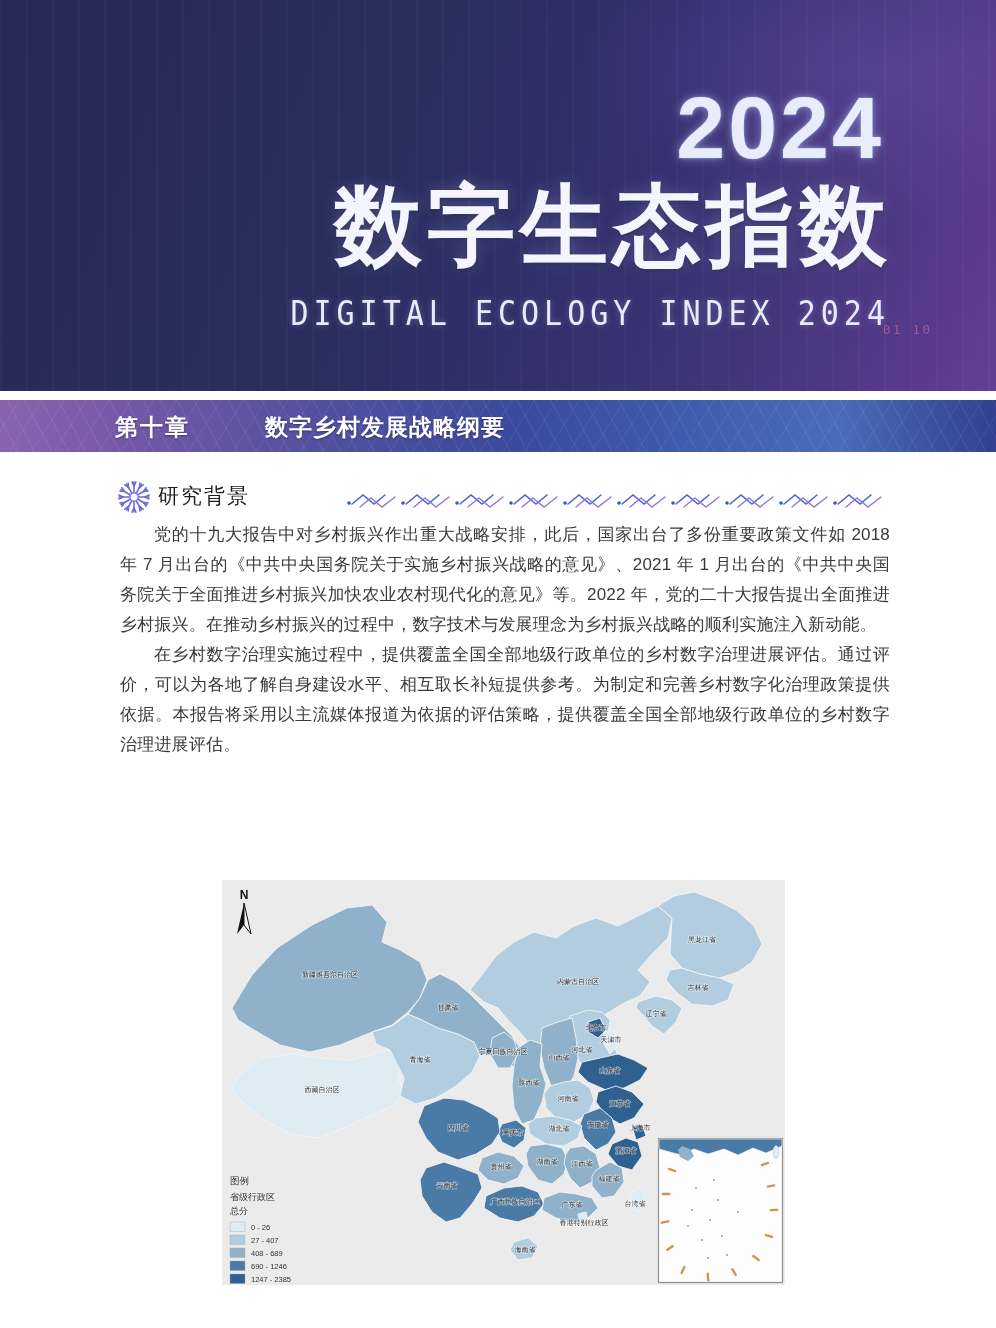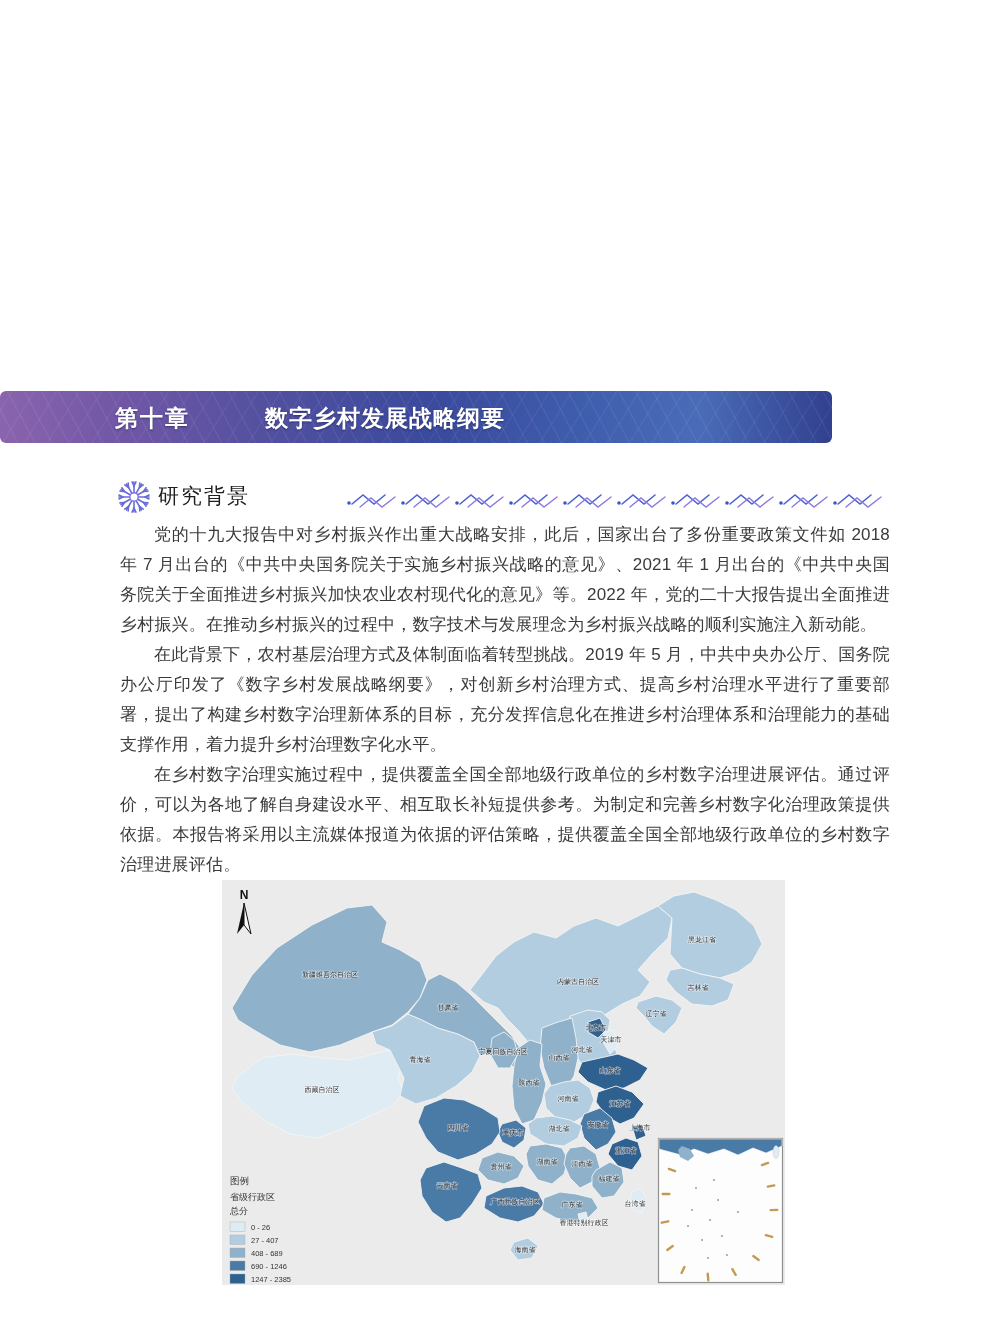--- a/index.html
+++ b/index.html
@@ -40,24 +40,23 @@
     transform:scaleY(1.12); transform-origin:right top;
     text-shadow:0 0 6px rgba(180,190,255,.35);
   }
   .hero-code{
     position:absolute; right:64px; top:322px; font-family:"DejaVu Sans Mono",monospace;
     font-size:13px; letter-spacing:2px; color:rgba(226,120,170,.5);
   }
 
   
   .chapter-bar{
-    position:absolute; left:0; top:391px; width:832px; height:52px;
+    position:absolute; left:0; top:400px; width:996px; height:52px;
     background:linear-gradient(90deg,#8a64ae 0%,#7157a6 14%,#4f4f9f 34%,#3a4a9d 52%,#3f5dad 70%,#4a6cb8 84%,#31408f 100%);
     overflow:hidden;
-    border-radius:6px;
   }
   .chapter-bar::before{
     content:""; position:absolute; inset:0;
     background:
       repeating-linear-gradient(62deg, rgba(255,255,255,.055) 0 1.5px, transparent 1.5px 15px),
       repeating-linear-gradient(-58deg, rgba(255,255,255,.045) 0 1.5px, transparent 1.5px 19px);
   }
   .chapter-num{
     position:absolute; left:115px; top:12px; font-size:23px; font-weight:700; color:#ffffff;
     letter-spacing:2px; text-shadow:0 1px 2px rgba(20,20,60,.5);
@@ -81,20 +80,26 @@
 
   
   .map-fig{ position:absolute; left:222px; top:880px; width:563px; height:405px; background:#ebebeb; }
   .map-fig svg{ display:block; }
 </style>
 </head>
 <body>
 
 <div class="page">
 
+  <header class="hero">
+    <div class="hero-year">2024</div>
+    <div class="hero-title-cn">数字生态指数</div>
+    <div class="hero-title-en">DIGITAL ECOLOGY INDEX 2024</div>
+    <div class="hero-code">01 10</div>
+  </header>
 
   <div class="chapter-bar">
     <span class="chapter-num">第十章</span>
     <span class="chapter-title">数字乡村发展战略纲要</span>
   </div>
 
   <main class="content">
     <div class="section-head">
       <svg class="snowflake" width="36" height="40" viewBox="0 0 36 40">
         <g stroke="#6a6cd8" stroke-width="1.6" stroke-linecap="round" fill="none" id="flake">
@@ -187,21 +192,20 @@
           <g transform="translate(486,0)">
             <circle cx="3" cy="15" r="1.8" fill="#3b55cc"></circle>
             <path d="M6,16 l11,-9 11,9 11,-9" fill="none" stroke="#4b63d2" stroke-width="1.6" stroke-linecap="round"></path>
             <path d="M14,19 l11,-9 11,9 13,-10" fill="none" stroke="#8d79e2" stroke-width="1.4" stroke-linecap="round"></path>
           </g>
         </svg>
     </div>
 
     <div class="body-text">
       <p>党的十九大报告中对乡村振兴作出重大战略安排，此后，国家出台了多份重要政策文件如 2018 年 7 月出台的《中共中央国务院关于实施乡村振兴战略的意见》、2021 年 1 月出台的《中共中央国务院关于全面推进乡村振兴加快农业农村现代化的意见》等。2022 年，党的二十大报告提出全面推进乡村振兴。在推动乡村振兴的过程中，数字技术与发展理念为乡村振兴战略的顺利实施注入新动能。</p>
-      <p>在此背景下，农村基层治理方式及体制面临着转型挑战。2019 年 5 月，中共中央办公厅、国务院办公厅印发了《数字乡村发展战略纲要》，对创新乡村治理方式、提高乡村治理水平进行了重要部署，提出了构建乡村数字治理新体系的目标，充分发挥信息化在推进乡村治理体系和治理能力的基础支撑作用，着力提升乡村治理数字化水平。</p>
       <p>在乡村数字治理实施过程中，提供覆盖全国全部地级行政单位的乡村数字治理进展评估。通过评价，可以为各地了解自身建设水平、相互取长补短提供参考。为制定和完善乡村数字化治理政策提供依据。本报告将采用以主流媒体报道为依据的评估策略，提供覆盖全国全部地级行政单位的乡村数字治理进展评估。</p>
     </div>
   </main>
 
   <figure class="map-fig">
     <svg id="map-svg" width="563" height="405" viewBox="0 0 563 405">
       <g id="map-provinces">
           <polygon points="248,110 262,92 274,76 292,62 312,52 334,58 352,46 374,38 396,46 416,36 436,26 450,38 446,58 430,74 416,90 428,102 418,116 400,124 384,134 368,144 352,152 336,160 320,168 306,162 296,150 286,140 276,128 262,122" fill="#b1cddf" stroke="#f3f4f5" stroke-width="0.9" stroke-linejoin="round"></polygon>
           <polygon points="10,128 30,95 55,68 90,45 125,28 150,25 165,42 160,62 178,70 198,82 205,100 198,118 186,132 170,145 150,152 118,165 88,172 58,165 32,150 16,140" fill="#8fb1c9" stroke="#f3f4f5" stroke-width="0.9" stroke-linejoin="round"></polygon>
           <polygon points="16,196 40,178 70,174 100,178 128,180 152,174 168,170 180,184 176,198 182,212 170,226 148,236 122,248 96,258 68,254 42,240 20,222 10,208" fill="#dfecf4" stroke="#f3f4f5" stroke-width="0.9" stroke-linejoin="round"></polygon>

